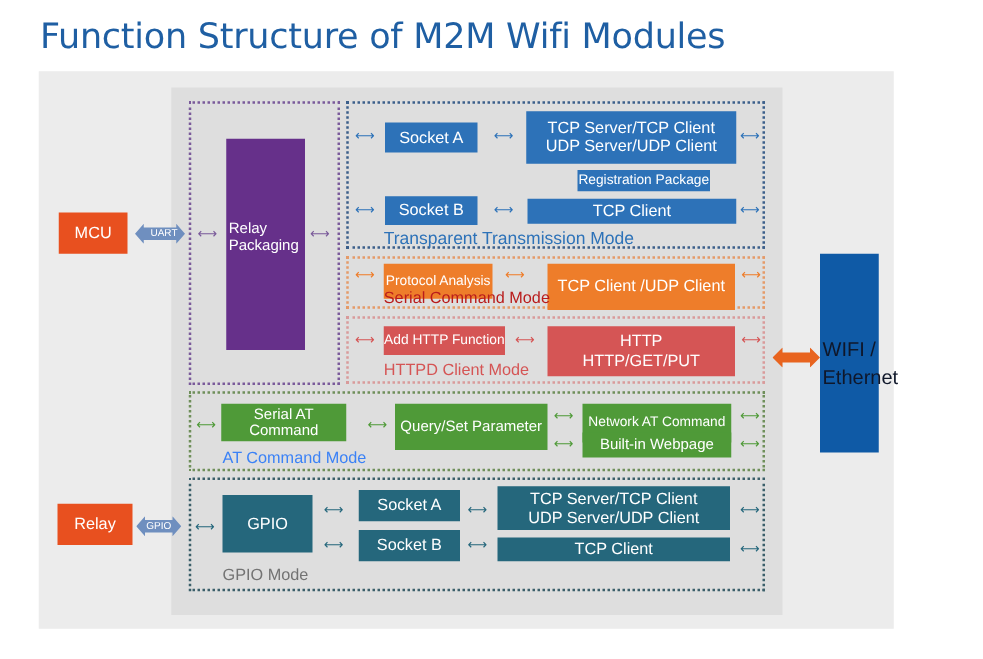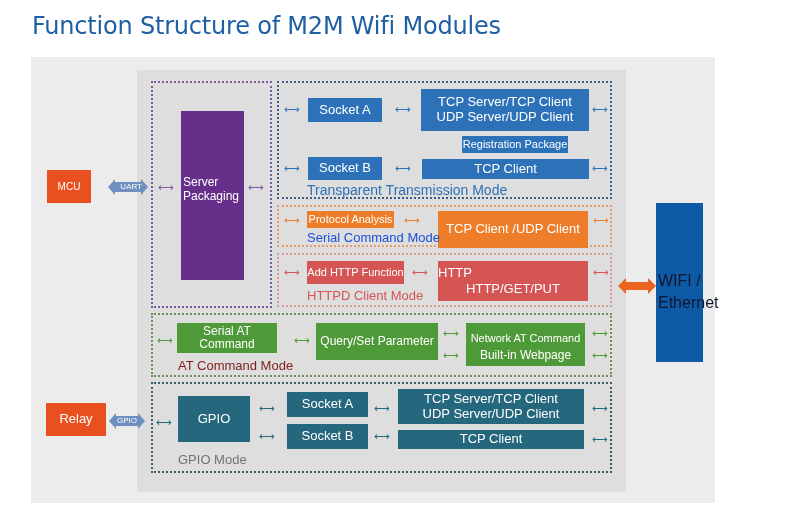--- a/index.html
+++ b/index.html
@@ -1,19 +1,19 @@
 <!DOCTYPE html>
 <html><head>
   <meta charset="utf-8">
   <style>
     html, body { margin:0; padding:0; background:#ffffff; }
     body { width:786px; height:527px; position:relative; overflow:hidden;
            font-family:"Liberation Sans", sans-serif; }
     .abs { position:absolute; box-sizing:border-box; }
-    .title { left:32px; top:12px; font-size:24px; color:#1f5fa3;
+    .title { left:32px; top:12px; font-size:28px; color:#1f5fa3;
              font-family:"DejaVu Sans", sans-serif; font-weight:normal; letter-spacing:-0.2px; }
     .outer { left:31px; top:57px; width:684px; height:446px; background:#ececec; }
     .inner { left:137px; top:70px; width:489px; height:422px; background:#dedede; }
     .box { display:flex; align-items:center; justify-content:center; text-align:center;
            color:#fff; line-height:1.1; }
     .dash { border:2px dotted; }
     .lbl { font-size:13px; white-space:nowrap; }
     .arr { font-size:11px; line-height:10px; }
     .blue { background:#2d72b8; }
     .orange { background:#ee7d2a; }
@@ -23,42 +23,42 @@
     .purple { background:#66308a; }
   </style>
 </head>
 <body>
 
 <div class="abs title">Function Structure of M2M Wifi Modules</div>
 
 <div class="abs outer"></div>
 <div class="abs inner"></div>
 
-<div class="abs box" style="left:47px;top:170px;width:44px;height:33px;background:#e8501f;font-size:10px;">MCU</div>
+<div class="abs box" style="left:47px;top:170px;width:55px;height:33px;background:#e8501f;font-size:13px;">MCU</div>
 <svg class="abs" style="left:108px;top:179px;" width="40" height="16">
   <polygon points="0,8 7,0 7,3 33,3 33,0 40,8 33,16 33,13 7,13 7,16" fill="#6f8fbf"></polygon>
 </svg>
 <div class="abs" style="left:114px;top:182px;width:28px;font-size:8px;color:#fff;text-align:right;">UART</div>
 
 <div class="abs box" style="left:46px;top:403px;width:60px;height:33px;background:#e8501f;font-size:13px;">Relay</div>
 <svg class="abs" style="left:109px;top:413px;" width="36" height="16">
   <polygon points="0,8 7,0 7,3 29,3 29,0 36,8 29,16 29,13 7,13 7,16" fill="#6f8fbf"></polygon>
 </svg>
 <div class="abs" style="left:113px;top:416px;width:28px;font-size:8px;color:#fff;text-align:center;">GPIO</div>
 
 <div class="abs" style="left:656px;top:203px;width:47px;height:159px;background:#0f5aa6;"></div>
 <div class="abs" style="left:658px;top:270px;font-size:16px;color:#0f172a;white-space:pre;line-height:1.35;">WIFI /
 Ethernet</div>
 <svg class="abs" style="left:618px;top:278px;" width="38" height="16">
   <polygon points="0,8 8,0 8,4 30,4 30,0 38,8 30,16 30,12 8,12 8,16" fill="#e8641f"></polygon>
 </svg>
 
 <div class="abs dash" style="left:151px;top:81px;width:121px;height:227px;border-color:#7a5a9a;"></div>
 <div class="abs purple" style="left:181px;top:111px;width:63px;height:169px;"></div>
-<div class="abs" style="left:183px;top:176px;width:62px;font-size:12px;color:#fff;line-height:1.15;">Server Packaging</div>
+<div class="abs" style="left:183px;top:176px;width:62px;font-size:12px;color:#fff;line-height:1.15;">Relay Packaging</div>
 <div class="abs arr" style="left:158px;top:182px;color:#7a5a9a;">⟷</div>
 <div class="abs arr" style="left:248px;top:182px;color:#7a5a9a;">⟷</div>
 
 <div class="abs dash" style="left:277px;top:81px;width:335px;height:118px;border-color:#3b5f8a;"></div>
 <div class="abs arr" style="left:284px;top:104px;color:#2d72b8;">⟷</div>
 <div class="abs box blue lbl" style="left:308px;top:98px;width:74px;height:24px;">Socket A</div>
 <div class="abs arr" style="left:395px;top:104px;color:#2d72b8;">⟷</div>
 <div class="abs blue" style="left:421px;top:89px;width:168px;height:42px;"></div>
 <div class="abs lbl" style="left:421px;top:94px;width:168px;text-align:center;color:#fff;">TCP Server/TCP Client</div>
 <div class="abs lbl" style="left:421px;top:109px;width:168px;text-align:center;color:#fff;">UDP Server/UDP Client</div>
@@ -66,48 +66,48 @@
 <div class="abs box blue" style="left:462px;top:136px;width:106px;height:17px;font-size:11px;">Registration Package</div>
 <div class="abs arr" style="left:284px;top:163px;color:#2d72b8;">⟷</div>
 <div class="abs box blue lbl" style="left:308px;top:157px;width:74px;height:23px;">Socket B</div>
 <div class="abs arr" style="left:395px;top:163px;color:#2d72b8;">⟷</div>
 <div class="abs box blue lbl" style="left:422px;top:159px;width:167px;height:20px;">TCP Client</div>
 <div class="abs arr" style="left:592px;top:163px;color:#2d72b8;">⟷</div>
 <div class="abs lbl" style="left:307px;top:182px;color:#2d72b8;font-size:14px;">Transparent Transmission Mode</div>
 
 <div class="abs dash" style="left:277px;top:205px;width:335px;height:42px;border-color:#e59a68;"></div>
 <div class="abs arr" style="left:284px;top:215px;color:#ee7d2a;">⟷</div>
-<div class="abs box orange" style="left:307px;top:211px;width:87px;height:17px;font-size:11px;">Protocol Analysis</div>
+<div class="abs box orange" style="left:307px;top:211px;width:87px;height:28px;font-size:11px;">Protocol Analysis</div>
 <div class="abs arr" style="left:404px;top:215px;color:#ee7d2a;">⟷</div>
 <div class="abs box orange lbl" style="left:438px;top:211px;width:150px;height:37px;">TCP Client /UDP Client</div>
 <div class="abs arr" style="left:593px;top:215px;color:#ee7d2a;">⟷</div>
-<div class="abs lbl" style="left:307px;top:230px;color:#1d4ed8;">Serial Command Mode</div>
+<div class="abs lbl" style="left:307px;top:230px;color:#b91c1c;">Serial Command Mode</div>
 
 <div class="abs dash" style="left:277px;top:253px;width:335px;height:54px;border-color:#d99a9a;"></div>
 <div class="abs arr" style="left:284px;top:267px;color:#d55555;">⟷</div>
 <div class="abs box red" style="left:307px;top:261px;width:97px;height:23px;font-size:11px;">Add HTTP Function</div>
 <div class="abs arr" style="left:412px;top:267px;color:#d55555;">⟷</div>
 <div class="abs red" style="left:438px;top:261px;width:150px;height:40px;"></div>
-<div class="abs lbl" style="left:438px;top:265px;width:150px;color:#fff;">HTTP</div>
+<div class="abs lbl" style="left:438px;top:265px;width:150px;text-align:center;color:#fff;">HTTP</div>
 <div class="abs lbl" style="left:438px;top:281px;width:150px;text-align:center;color:#fff;">HTTP/GET/PUT</div>
 <div class="abs arr" style="left:593px;top:267px;color:#d55555;">⟷</div>
 <div class="abs lbl" style="left:307px;top:288px;color:#d55555;">HTTPD Client Mode</div>
 
 <div class="abs dash" style="left:151px;top:313px;width:461px;height:64px;border-color:#6f8f5a;"></div>
 <div class="abs arr" style="left:157px;top:335px;color:#4f9a38;">⟷</div>
 <div class="abs box green" style="left:177px;top:323px;width:100px;height:30px;font-size:12px;">Serial AT Command</div>
 <div class="abs arr" style="left:294px;top:335px;color:#4f9a38;">⟷</div>
 <div class="abs box green" style="left:316px;top:323px;width:122px;height:37px;font-size:12px;">Query/Set Parameter</div>
 <div class="abs arr" style="left:443px;top:328px;color:#4f9a38;">⟷</div>
 <div class="abs arr" style="left:443px;top:350px;color:#4f9a38;">⟷</div>
 <div class="abs box green" style="left:466px;top:323px;width:119px;height:31px;font-size:11px;">Network AT Command</div>
 <div class="abs box green" style="left:466px;top:346px;width:119px;height:20px;font-size:12px;">Built-in Webpage</div>
 <div class="abs arr" style="left:592px;top:328px;color:#4f9a38;">⟷</div>
 <div class="abs arr" style="left:592px;top:350px;color:#4f9a38;">⟷</div>
-<div class="abs lbl" style="left:178px;top:358px;color:#7f1d1d;">AT Command Mode</div>
+<div class="abs lbl" style="left:178px;top:358px;color:#3b82f6;">AT Command Mode</div>
 
 <div class="abs dash" style="left:151px;top:382px;width:461px;height:91px;border-color:#3b5f6a;"></div>
 <div class="abs arr" style="left:156px;top:417px;color:#25677c;">⟷</div>
 <div class="abs box teal" style="left:178px;top:396px;width:72px;height:46px;font-size:13px;">GPIO</div>
 <div class="abs arr" style="left:259px;top:403px;color:#25677c;">⟷</div>
 <div class="abs arr" style="left:259px;top:431px;color:#25677c;">⟷</div>
 <div class="abs box teal lbl" style="left:287px;top:392px;width:81px;height:25px;">Socket A</div>
 <div class="abs box teal lbl" style="left:287px;top:424px;width:81px;height:25px;">Socket B</div>
 <div class="abs arr" style="left:374px;top:403px;color:#25677c;">⟷</div>
 <div class="abs arr" style="left:374px;top:431px;color:#25677c;">⟷</div>

